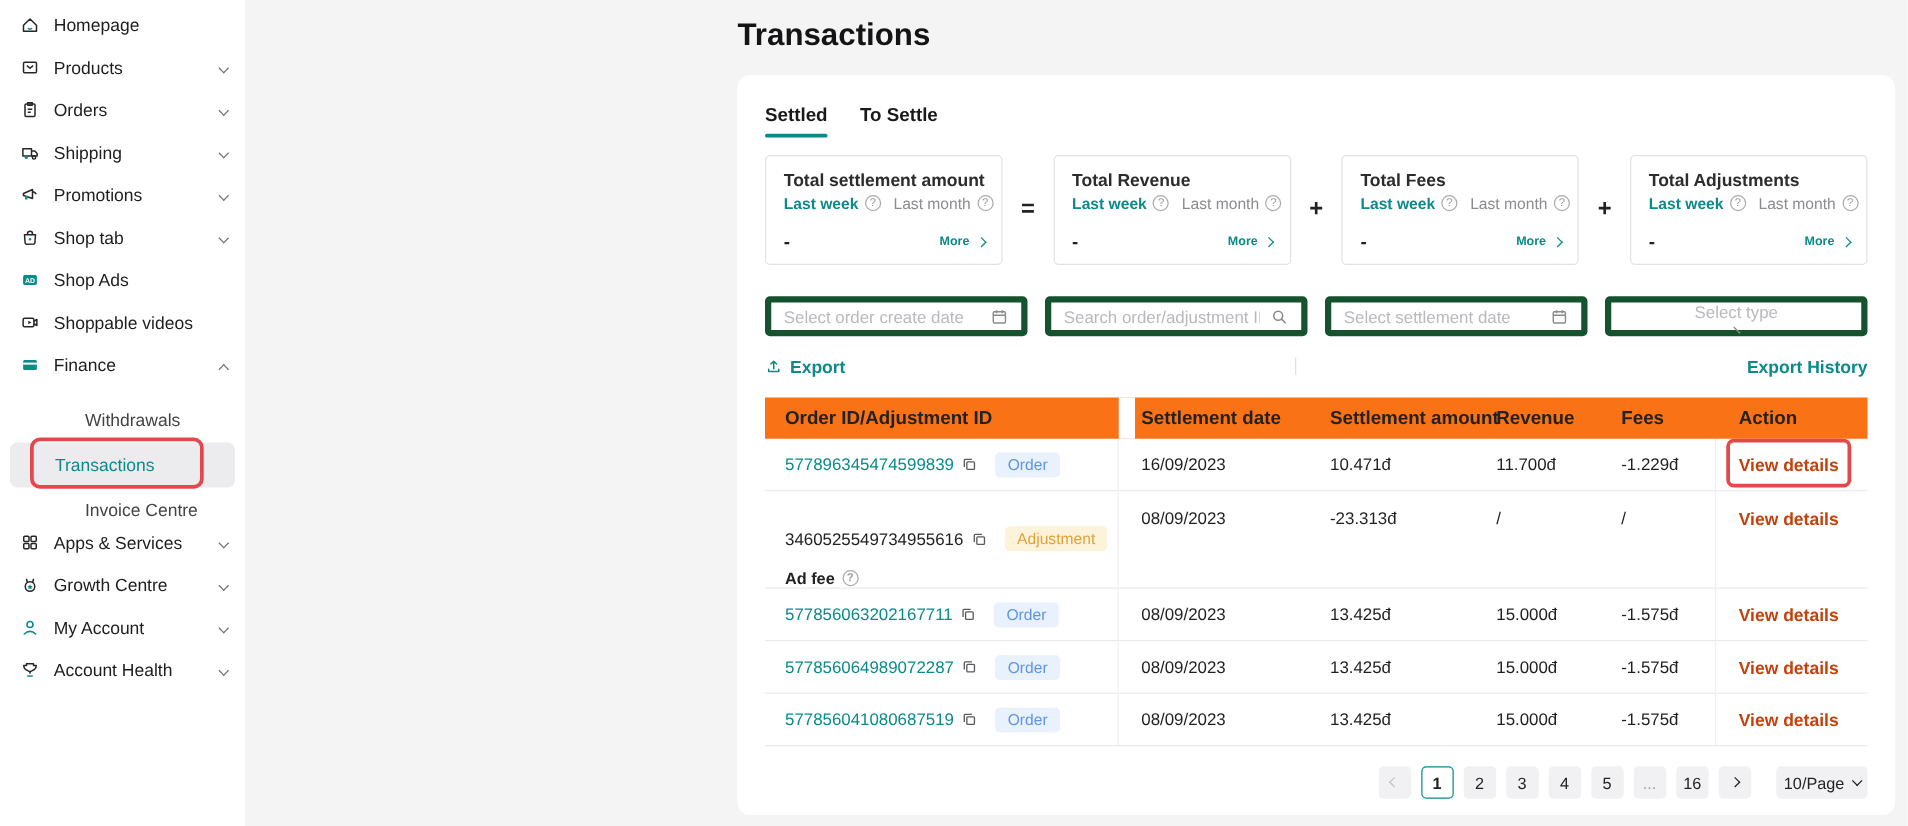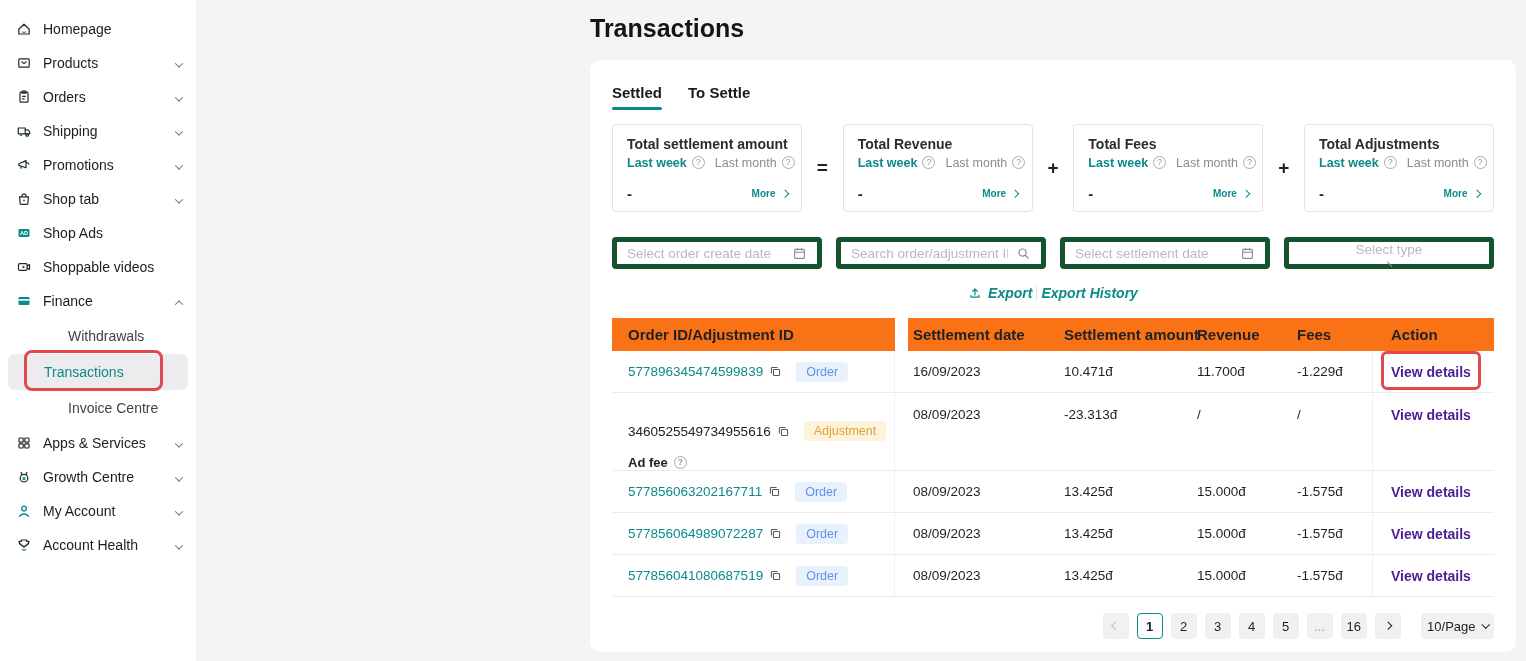--- a/index.html
+++ b/index.html
@@ -1,21 +1,21 @@
 <!DOCTYPE html>
 <html><head>
 <meta charset="utf-8">
 <style>
   * { margin:0; padding:0; box-sizing:border-box; }
   html,body { width:1526px; height:661px; font-family:"Liberation Sans", sans-serif; }
   body { position:relative; background:#f4f4f5; overflow:hidden; color:#1f1f21; }
 
   
   .sidebar { position:absolute; left:0; top:0; width:196px; height:661px; background:#fff; padding-top:12px; z-index:2; }
-  .side-item { height:34px; display:flex; align-items:center; gap:11px; padding:0 14px 0 16px; font-size:14px; color:#1d1d1f; cursor:pointer; }
+  .side-item { height:34px; display:flex; align-items:flex-start; gap:11px; padding:0 14px 0 16px; font-size:14px; color:#1d1d1f; cursor:pointer; }
   .side-item .lbl { flex:1; white-space:nowrap; }
   .side-item .icon { width:16px; height:16px; display:flex; align-items:center; justify-content:center; flex:0 0 16px; }
   .sub-item { height:36px; display:flex; align-items:center; padding-left:68px; font-size:14px; color:#434345; cursor:pointer; }
   .sub-item.active { background:#ececee; margin:0 8px; padding-left:36px; border-radius:6px; color:#0c8a8a; }
   svg { display:block; }
 
   
   .cv { display:inline-block; width:7px; height:7px; border-right:1.5px solid currentColor; border-bottom:1.5px solid currentColor; }
   .cv-d { transform:rotate(45deg) translate(-1px,-1px); }
   .cv-u { transform:rotate(-135deg) translate(-1px,-1px); }
@@ -53,21 +53,21 @@
   .filters-row { display:flex; justify-content:space-between; margin-top:25px; }
   .filter { width:210px; height:32px; border:5px solid #14532d; border-radius:4px; background:#fff; display:flex; align-items:center; padding:0 10px; gap:8px; }
   .filter input { border:none; outline:none; flex:1; min-width:0; font-size:13.5px; color:#333; font-family:"Liberation Sans", sans-serif; background:transparent; }
   .filter input::placeholder { color:#b9b9bd; }
   .filter .ficon { color:#8a8a8e; flex:0 0 auto; display:flex; }
   .filter.select { cursor:pointer;flex-direction:column; }
   .filter .ph { flex:1; font-size:13.5px; color:#b9b9bd; }
   .filter .cv { color:#8a8a8e; }
 
   
-  .export-row { display:flex; justify-content:center; align-items:center; gap:4px; margin-top:14px; height:20px;font-style:italic; }
+  .export-row { display:flex; justify-content:space-between; align-items:center; gap:4px; margin-top:14px; height:20px; }
   .exp-link { display:inline-flex; align-items:center; gap:6px; color:#0c8a8a; font-size:14px; font-weight:700; cursor:pointer; }
   .exp-sep { width:1px; height:14px; background:#e0e0e2; }
 
   
   .table { margin-top:15px; }
   .thead { position:relative; display:grid; grid-template-columns:283px 151px 133px 100px 94px 1fr; background:#f97316; height:33px; align-items:center; font-size:15px; font-weight:700; color:#222; }
   .thead .hgap { position:absolute; left:283px; top:0; bottom:0; width:13px; background:#fff; }
   .hcell { padding-left:18px; white-space:nowrap; }
   .hcell:first-child { padding-left:16px; }
   .trow { display:grid; grid-template-columns:283px 151px 133px 100px 94px 1fr; align-items:center; min-height:42px; border-bottom:1px solid #ebebee; font-size:13.5px; color:#1f1f21; }
@@ -79,21 +79,21 @@
   .cell.action { border-left:1px solid #f0f0f2; align-self:stretch; display:flex; align-items:center; margin-left:-1px; }
   .trow.tall .cell.action { align-items:flex-start; }
   .id-line { display:flex; align-items:center; gap:6px; }
   .id-link { color:#0c8a8a; cursor:pointer; }
   .id-plain { color:#222; }
   .copy-ic { display:inline-flex; cursor:pointer; color:#5a5a5e; }
   .badge { display:inline-block; font-size:12.5px; border-radius:4px; padding:3px 10px; margin-left:8px; }
   .badge.order { background:#e9f1fc; color:#5d96e8; }
   .badge.adjustment { background:#fdf3da; color:#dfa238; }
   .subline { display:flex; align-items:center; gap:6px; margin-top:14px; font-weight:700; font-size:13px; color:#222; }
-  .view-details { color:#4c1d95; font-weight:700; font-size:14px; cursor:pointer; }
+  .view-details { color:#c2410c; font-weight:700; font-size:14px; cursor:pointer; }
 
   
   .pagination { display:flex; justify-content:flex-end; align-items:center; gap:8px; margin-top:16px; }
   .pg-btn { min-width:26px; height:26px; padding:0 6px; border-radius:4px; background:#f1f1f3; display:flex; align-items:center; justify-content:center; font-size:13px; color:#232325; cursor:pointer; }
   .pg-btn .cv { width:5.5px; height:5.5px; }
   .pg-btn.disabled { color:#c3c3c7; cursor:default; }
   .pg-btn.active { background:#fff; border:1px solid #0c8a8a; font-weight:700; }
   .pg-btn.ellipsis { color:#a0a0a4; }
   .pg-size { margin-left:12px; gap:7px; min-width:70px; }
 

